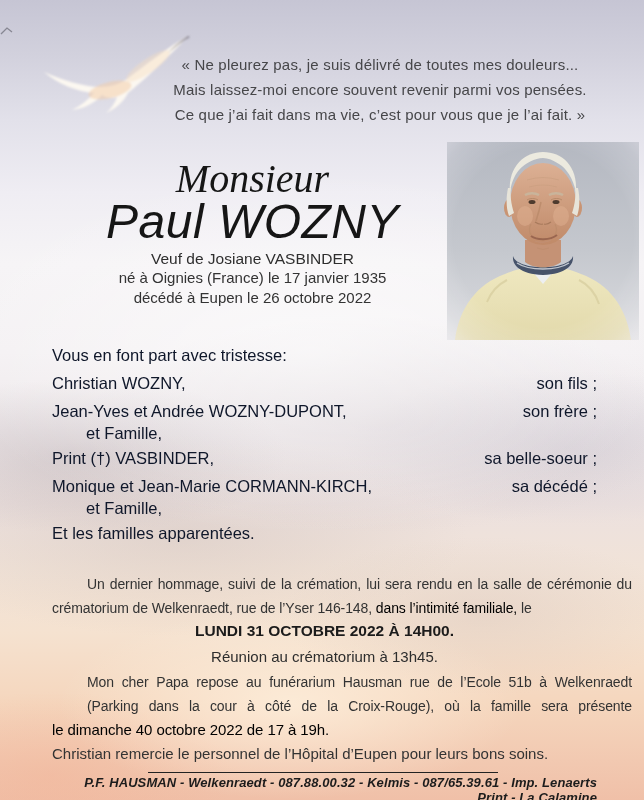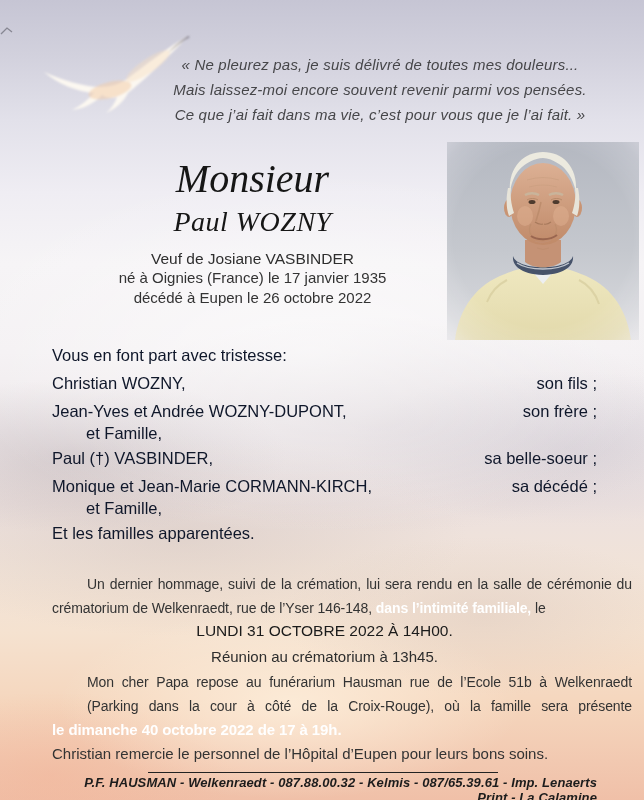--- a/index.html
+++ b/index.html
@@ -16,25 +16,25 @@
       radial-gradient(ellipse 420px 150px at 60% 53%, rgba(188,178,186,.28), rgba(188,178,186,0) 72%),
       radial-gradient(ellipse 320px 110px at 88% 56%, rgba(182,178,194,.30), rgba(182,178,194,0) 70%),
       radial-gradient(ellipse 400px 140px at 28% 67%, rgba(196,180,174,.32), rgba(196,180,174,0) 72%),
       radial-gradient(ellipse 280px 110px at 75% 77%, rgba(205,186,180,.30), rgba(205,186,180,0) 72%),
       radial-gradient(ellipse 340px 140px at 45% 88%, rgba(255,243,225,.70), rgba(255,243,225,0) 68%),
       radial-gradient(ellipse 260px 120px at 8% 97%, rgba(242,178,150,.45), rgba(242,178,150,0) 70%),
       linear-gradient(180deg,#c6c5d4 0%,#d2d1dd 7%,#e2e1ea 15%,#efedf3 24%,#f6f4f6 33%,#f4f1f3 44%,#eee8ea 54%,#ece1df 63%,#f1e3d8 71%,#f5e2d0 79%,#f5d6bd 88%,#f2c9b1 95%,#f0c0a8 100%);
   }
   .quote{
     position:absolute;left:170px;top:52px;width:420px;text-align:center;
-    font-style:italic;font-size:15px;line-height:25px;color:#464649;letter-spacing:.2px;
+    font-size:15px;line-height:25px;color:#464649;letter-spacing:.2px;
   }
   .title-block{position:absolute;left:70px;top:158px;width:365px;text-align:center;}
   .honorific{font-family:Liberation Serif, serif;font-style:italic;font-size:40px;line-height:42px;color:#161616;}
-  .deceased-name{font-family:Liberation Serif, serif;font-style:italic;font-size:28px;line-height:44px;color:#161616;letter-spacing:.5px;}
+  .deceased-name{font-family:Liberation Sans, sans-serif;font-style:italic;font-size:48px;line-height:44px;color:#161616;letter-spacing:.5px;}
   .widower{margin-top:6px;font-size:15.5px;color:#2e2e2e;}
   .vitals{font-size:15px;line-height:20px;color:#333;}
   .photo{
     position:absolute;left:447px;top:142px;width:192px;height:198px;
     -webkit-mask-image:radial-gradient(ellipse 90% 88% at 50% 48%, #000 52%, rgba(0,0,0,.75) 70%, rgba(0,0,0,0) 96%);
             mask-image:radial-gradient(ellipse 90% 88% at 50% 48%, #000 52%, rgba(0,0,0,.75) 70%, rgba(0,0,0,0) 96%);
   }
   .dove{position:absolute;left:30px;top:32px;}
   .distant-bird{position:absolute;left:0;top:24px;}
   .family{position:absolute;left:52px;top:346px;width:545px;font-size:16.5px;color:#0f172a;}
@@ -42,22 +42,22 @@
   .rel-row{display:flex;justify-content:space-between;line-height:19px;margin-bottom:9px;text-align:right;}
   .rel-row.tight{margin-bottom:3px;}
   .sub-row{line-height:19px;margin-left:34px;margin-bottom:6px;}
   .families-line{line-height:19px;margin-top:3px;}
   .jline{
     position:absolute;left:52px;width:545px;font-size:14px;line-height:24px;color:#333;
     text-align:justify;text-align-last:justify;letter-spacing:-.1px;margin-left:35px;
   }
   .pline{position:absolute;left:52px;width:545px;font-size:14px;line-height:24px;color:#333;letter-spacing:-.1px;}
   .cline{position:absolute;left:52px;width:545px;text-align:center;color:#2d2d2d;}
-  .bold{font-weight:bold;color:#ffffff;}
-  .date-line{top:619px;font-weight:normal;font-size:15.5px;line-height:24px;color:#1b1b1b;}
+  .bold{font-weight:normal;color:#000000;}
+  .date-line{top:619px;font-weight:bold;font-size:15.5px;line-height:24px;color:#1b1b1b;}
   .meeting-line{top:645px;font-size:15px;line-height:24px;}
   .thanks{position:absolute;left:52px;top:744px;width:545px;font-size:15px;line-height:20px;color:#333;}
   .footer-rule{position:absolute;left:148px;top:772px;width:350px;border-top:1.4px solid #222;}
   .footer-text{
     position:absolute;left:52px;top:775px;width:545px;text-align:right;
     font-size:13px;font-weight:bold;font-style:italic;color:#1c1c1c;letter-spacing:.1px;
   }
 </style>
 </head>
 <body>
@@ -173,21 +173,21 @@
       <span>son fils ;</span>
     </div>
 
     <div class="rel-row tight">
       <span>Jean-Yves et Andrée WOZNY-DUPONT,</span>
       <span>son frère ;</span>
     </div>
     <div class="sub-row">et Famille,</div>
 
     <div class="rel-row">
-      <span>Paul (†) VASBINDER,</span>
+      <span>Print (†) VASBINDER,</span>
       <span>sa belle-soeur ;</span>
     </div>
 
     <div class="rel-row tight">
       <span>Monique et Jean-Marie CORMANN-KIRCH,</span>
       <span>sa décédé ;</span>
     </div>
     <div class="sub-row">et Famille,</div>
 
     <div class="families-line">Et les familles apparentées.</div>

